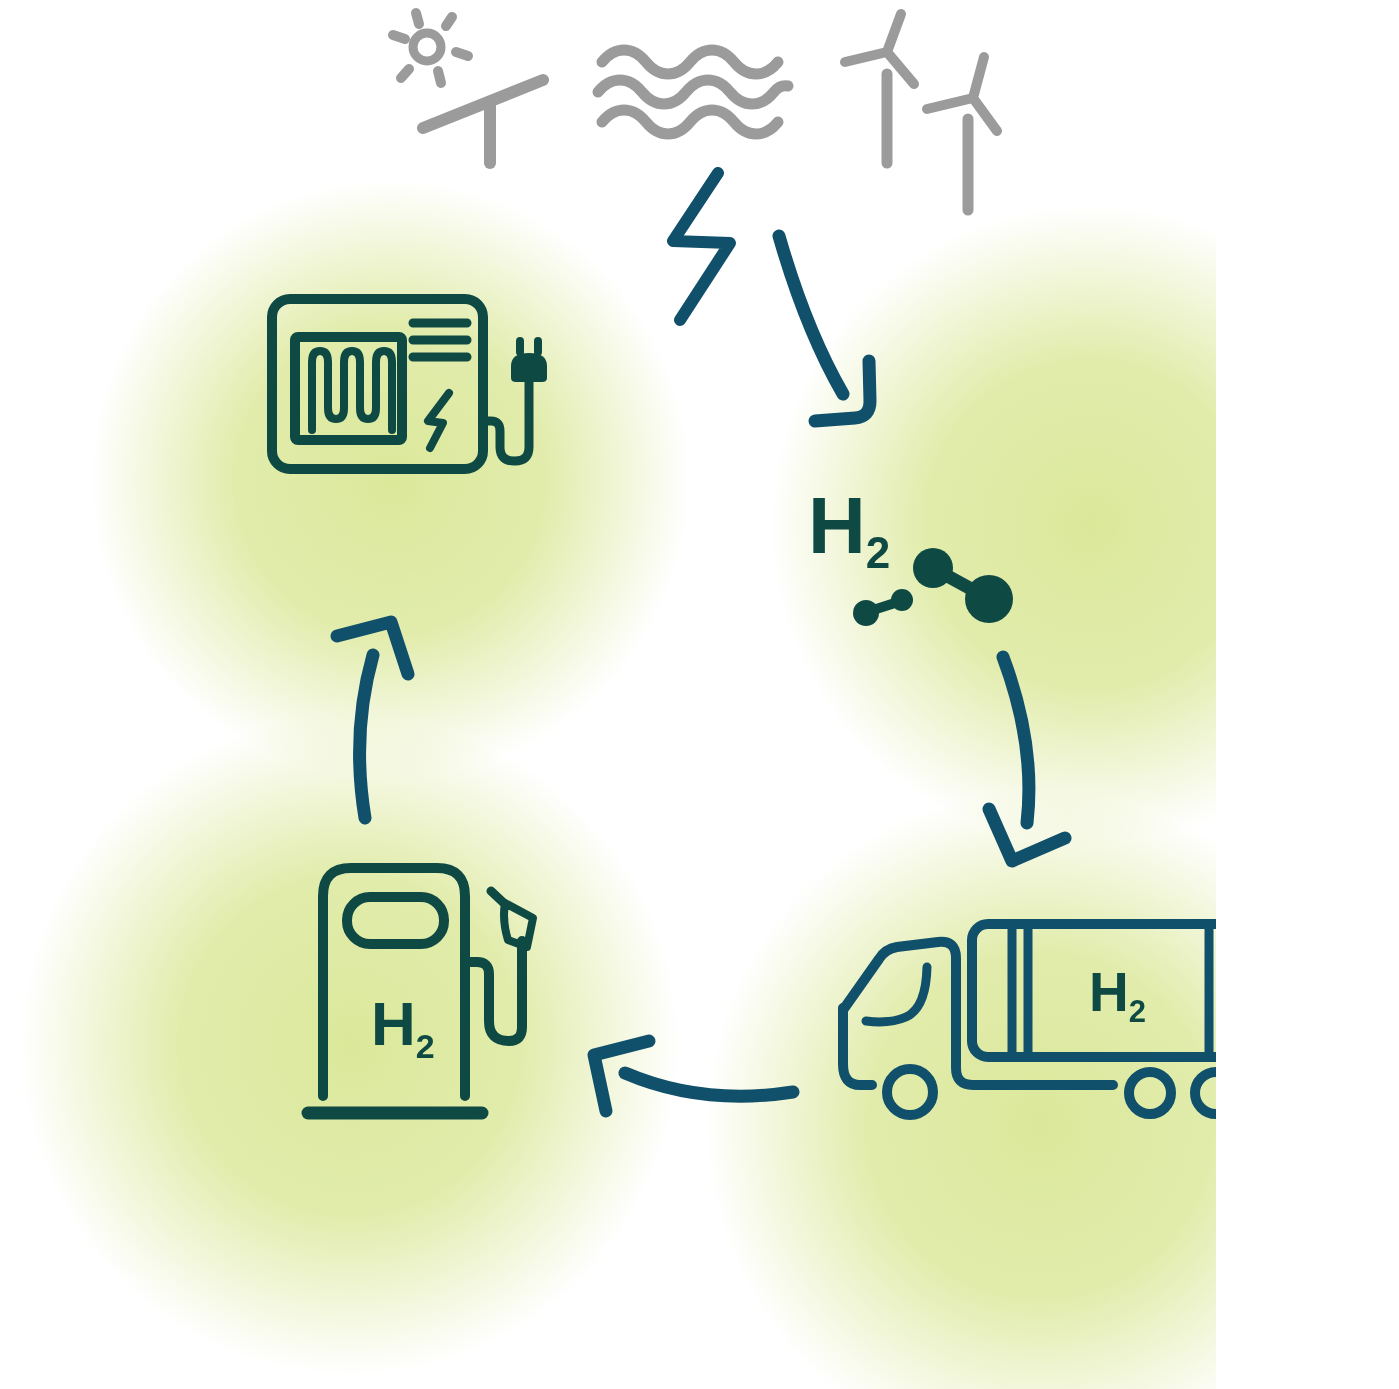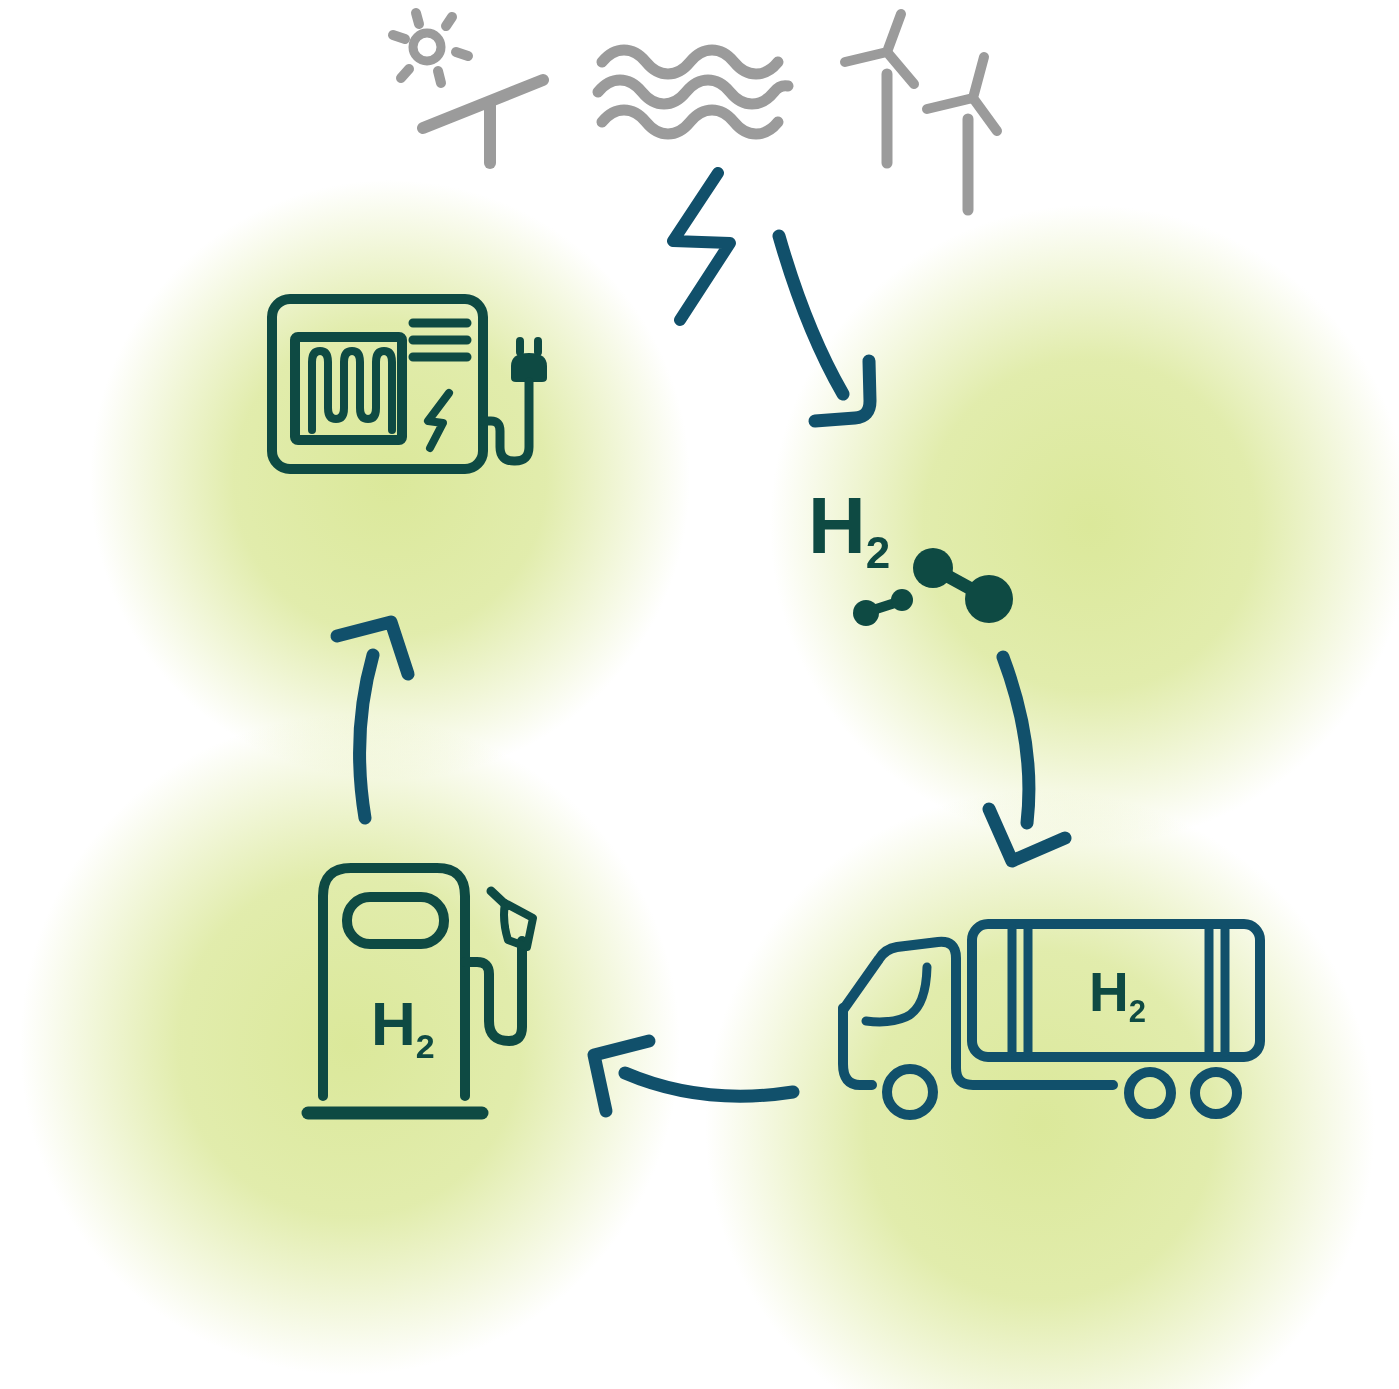--- a/index.html
+++ b/index.html
@@ -1,16 +1,16 @@
 <!DOCTYPE html>
 <html style="--background: #ffffff; --source-gray: #9b9b9b; --energy-blue: #11506b; --hydrogen-green: #0e4a43; --glow-green: #d9e795;"><head>
 <meta charset="utf-8">
 <style>
   html,body{margin:0;padding:0;background:var(--background,#fff);}
-  .stage{position:relative;width:1399px;height:1389px;overflow:hidden;background:var(--background,#fff);}
+  .stage{position:relative;width:1216px;height:1389px;overflow:hidden;background:var(--background,#fff);}
   svg{display:block;font-family:"Liberation Sans","DejaVu Sans",sans-serif;}
   .src{stroke:var(--source-gray,#9b9b9b);fill:none;stroke-linecap:round;stroke-linejoin:round;}
   .blue{stroke:var(--energy-blue,#124e6b);fill:none;stroke-linecap:round;stroke-linejoin:round;}
   .green{stroke:var(--hydrogen-green,#0e4a43);fill:none;stroke-linecap:round;stroke-linejoin:round;}
   .greenfill{fill:var(--hydrogen-green,#0e4a43);stroke:none;}
   .glabel{fill:var(--hydrogen-green,#0e4a43);font-weight:bold;}
   .gs0{stop-color:var(--glow-green,#d9e795);stop-opacity:.95}
   .gs1{stop-color:var(--glow-green,#d9e795);stop-opacity:.78}
   .gs2{stop-color:var(--glow-green,#d9e795);stop-opacity:0}
 </style>

